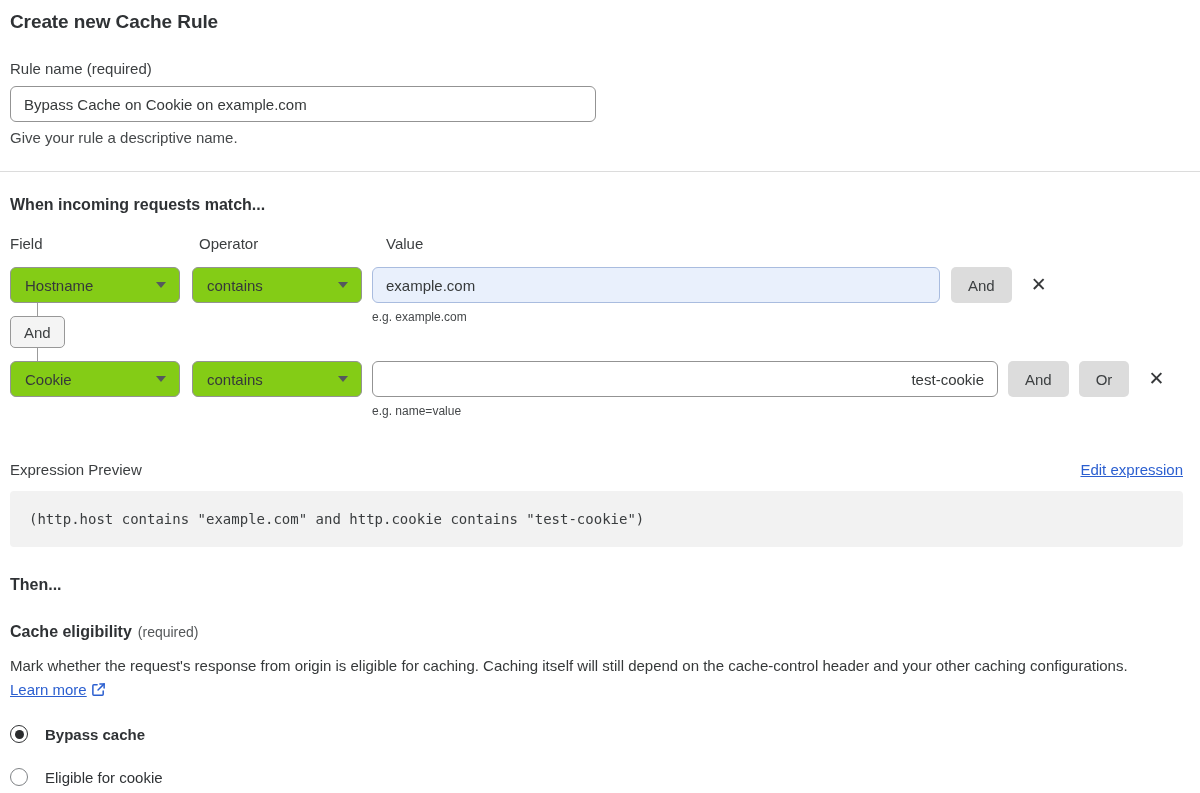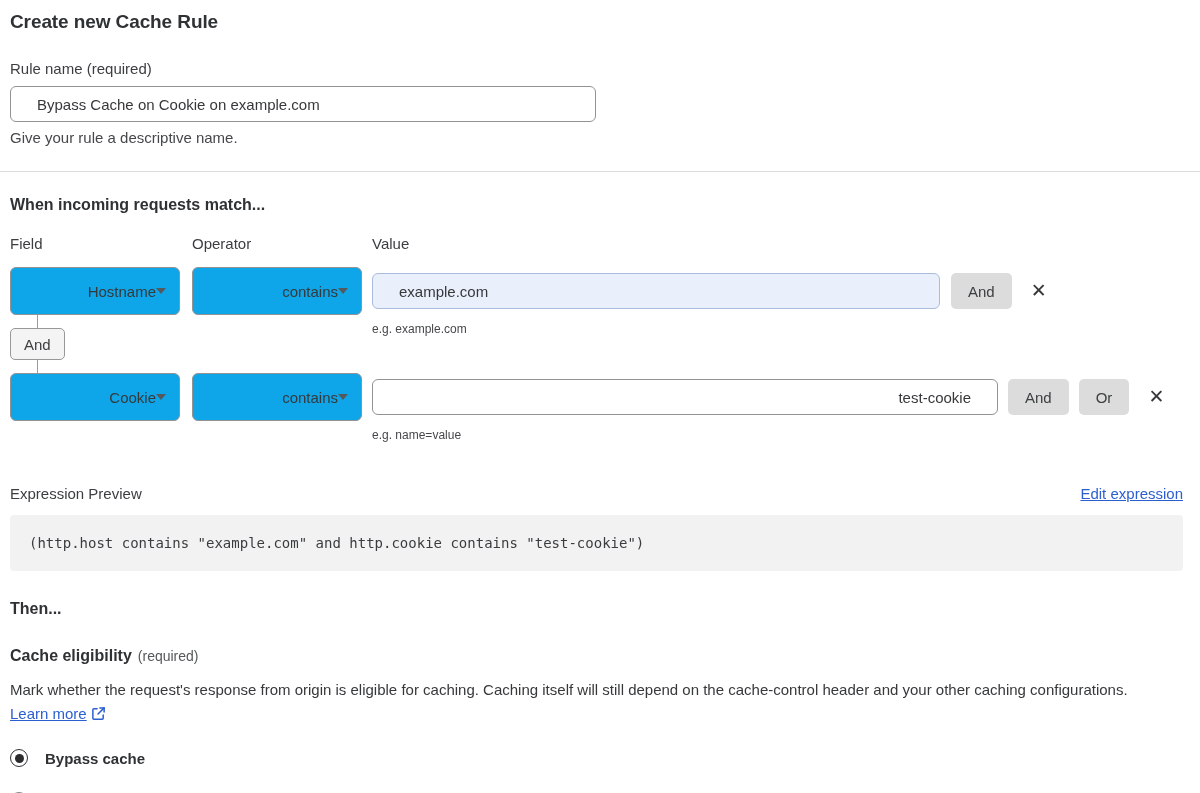--- a/index.html
+++ b/index.html
@@ -18,46 +18,46 @@
     letter-spacing: -0.1px;
   }
 
   .field-label { margin-top: 27px; font-size: 15px; color: #3b3e40; }
 
   .text-input {
     display: block;
     height: 36px;
     border: 1px solid #939393;
     border-radius: 6px;
-    padding: 0 26px;
+    padding: 0 13px;
     font-family: "Liberation Sans", sans-serif;
     font-size: 15px;
     color: #36393a;
     background: #ffffff;
     outline: none;
   }
   .rule-name-input { margin-top: 9px; width: 586px; }
 
   .help-text { margin-top: 7px; font-size: 15px; color: #45484a; }
 
   .divider { margin: 25px -17px 0 -10px; height: 1px; background: #dcdcdc; }
 
   .section-heading { margin-top: 24px; font-size: 16px; font-weight: 700; color: #2f3235; }
 
-  .col-labels { margin-top: 21px; display: flex; font-size: 15px; color: #3b3e40; }
+  .col-labels { margin-top: 21px; display: flex; font-size: 15px; color: #3b3e40; gap: 7px; }
   .col-field { width: 182px; }
   .col-operator { width: 180px; }
 
   .match-row { margin-top: 15px; display: flex; align-items: center; }
 
   .select {
-    width: 170px; height: 48px;
+    width: 170px; height: 36px;
     border: 1px solid #939393; border-radius: 6px;
-    background: #0ea5e9;
-    display: flex; align-items: center; justify-content: flex-end;
+    background: #84cc16;
+    display: flex; align-items: center; justify-content: space-between;
     padding: 0 13px 0 14px;
     font-size: 15px; color: #36393a;
     cursor: pointer;
   }
   .caret {
     width: 0; height: 0;
     border-left: 5px solid transparent;
     border-right: 5px solid transparent;
     border-top: 6px solid #55595d;
   }

